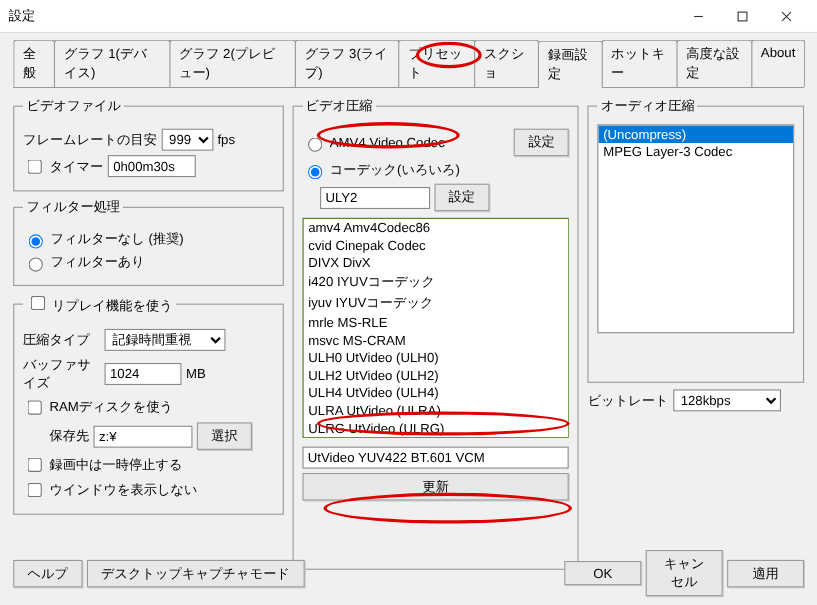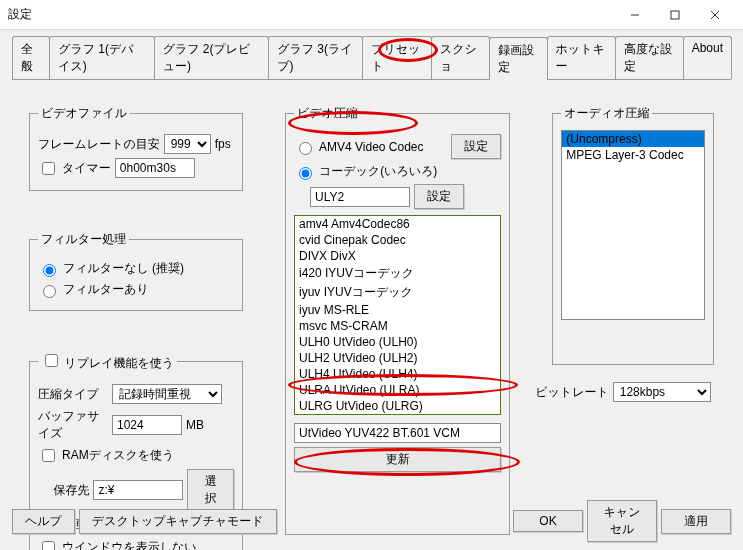--- a/index.html
+++ b/index.html
@@ -9,31 +9,31 @@
 .winbtn { width: 40px; height: 26px; display: flex; align-items: center; justify-content: center; cursor: pointer; }
 .winbtn svg { width: 10px; height: 10px; }
 .tabs { display: flex; padding: 6px 12px 0 12px; position: relative; }
 .tab { border: 1px solid #999; border-bottom: none; padding: 4px 8px; background: #f0f0f0; margin-right: -1px; border-radius: 3px 3px 0 0; cursor: pointer; }
 .tab.active { background: #f0f0f0; position: relative; top: 1px; }
 .tabline { margin: 0 12px; border-top: 1px solid #999; }
 .content { padding: 8px 12px; display: flex; gap: 8px; }
 .col1 { width: 250px; display: flex; flex-direction: column; gap: 6px; }
 .col2 { width: 265px; }
 .col3 { width: 200px; }
-fieldset { border: 1px solid #999; padding: 8px; margin: 17px; }
+fieldset { border: 1px solid #999; padding: 8px; margin: 0; }
 legend { padding: 0 3px; }
 .row { display: flex; align-items: center; gap: 4px; margin: 4px 0; }
 input[type="text"] { border: 1px solid #888; padding: 2px 4px; background: #fff; }
 select { border: 1px solid #888; background: #fff; padding: 1px 2px; }
 .btn { border: 1px solid #999; background: #e8e8e8; padding: 3px 12px; cursor: pointer; box-shadow: 1px 1px 0 #ccc; }
 .codeclist { border: 1px solid #4d7c0f; background: #fff; height: 200px; overflow-y: scroll; margin-top: 6px; }
 .codecitem { padding: 1px 4px; white-space: nowrap; cursor: pointer; }
 .audlist { border: 1px solid #888; background: #fff; height: 190px; overflow-y: auto; }
 .auditem { padding: 1px 4px; }
-.auditem.sel { background: #0078d7; color: #000000; }
+.auditem.sel { background: #0078d7; color: #ffffff; }
 .bottom { position: absolute; bottom: 8px; left: 12px; right: 12px; display: flex; gap: 4px; align-items: center; }
 .bottom .spacer { flex: 1; }
 .ring { position: absolute; border: 3px solid #d00; border-radius: 50%; pointer-events: none; }
 .nowrap{white-space:nowrap;}
 </style>
 </head>
 <body>
 
 <div class="titlebar">
   <span class="title">設定</span>
@@ -143,21 +143,21 @@
       <div class="row" style="margin-left:16px">
         <input type="text" style="width: 100px;" value="ULY2">
         <button class="btn">設定</button>
       </div>
       <div class="codeclist" id="codeclist">
           <div class="codecitem">amv4   Amv4Codec86</div>
           <div class="codecitem">cvid   Cinepak Codec</div>
           <div class="codecitem">DIVX   DivX</div>
           <div class="codecitem">i420   IYUVコーデック</div>
           <div class="codecitem">iyuv   IYUVコーデック</div>
-          <div class="codecitem">iyuv   MS-RLE</div>
+          <div class="codecitem">mrle   MS-RLE</div>
           <div class="codecitem">msvc   MS-CRAM</div>
           <div class="codecitem">ULH0   UtVideo (ULH0)</div>
           <div class="codecitem">ULH2   UtVideo (ULH2)</div>
           <div class="codecitem">ULH4   UtVideo (ULH4)</div>
           <div class="codecitem">ULRA   UtVideo (ULRA)</div>
           <div class="codecitem">ULRG   UtVideo (ULRG)</div>
           <div class="codecitem">ULY0   UtVideo (ULY0)</div>
         </div>
       <div class="row" style="margin-top:8px">
         <input type="text" style="width: 100%;" value="UtVideo YUV422 BT.601 VCM">

